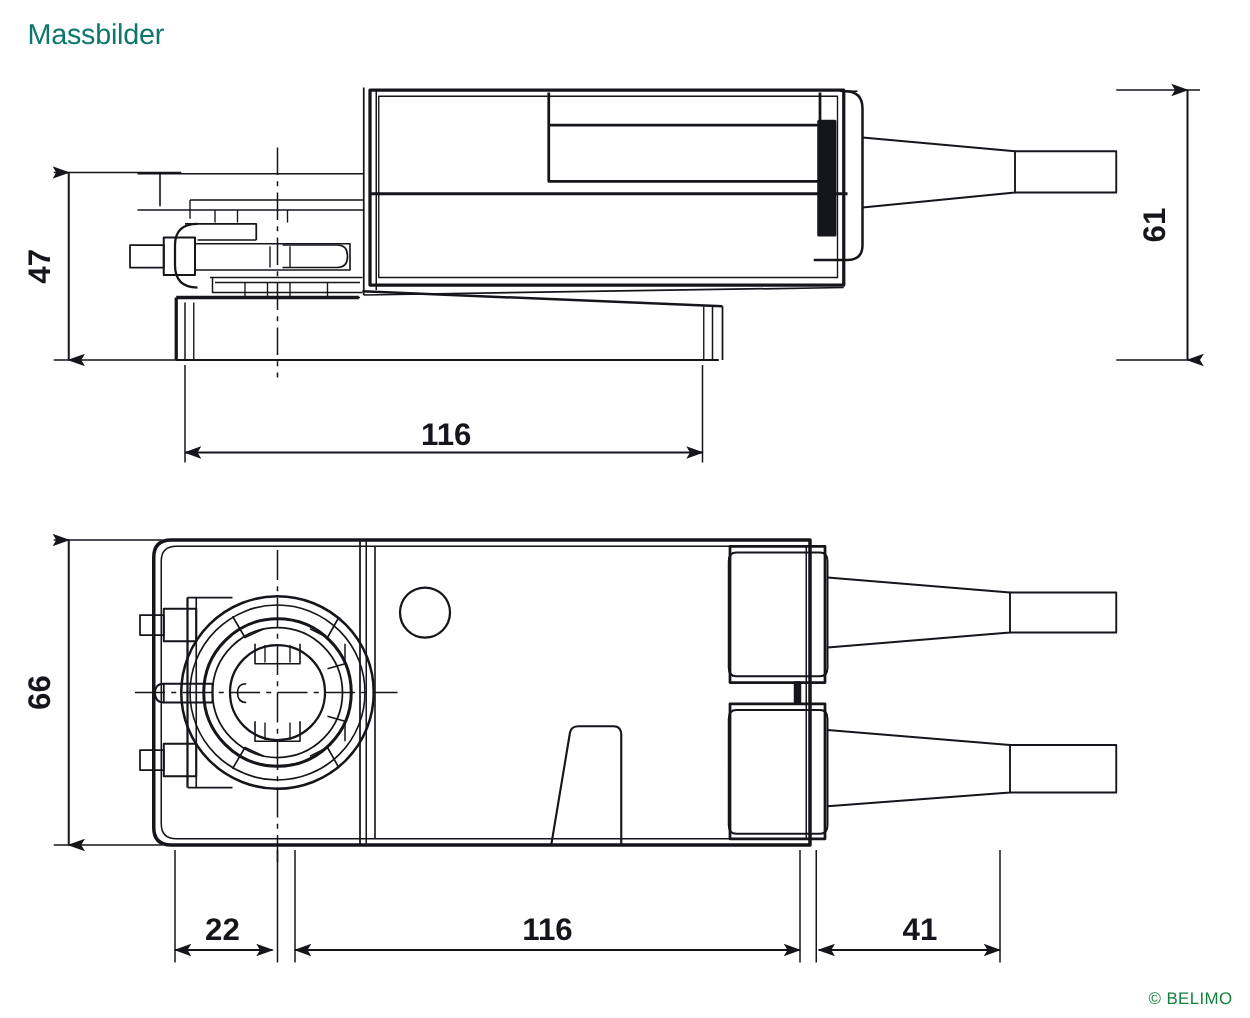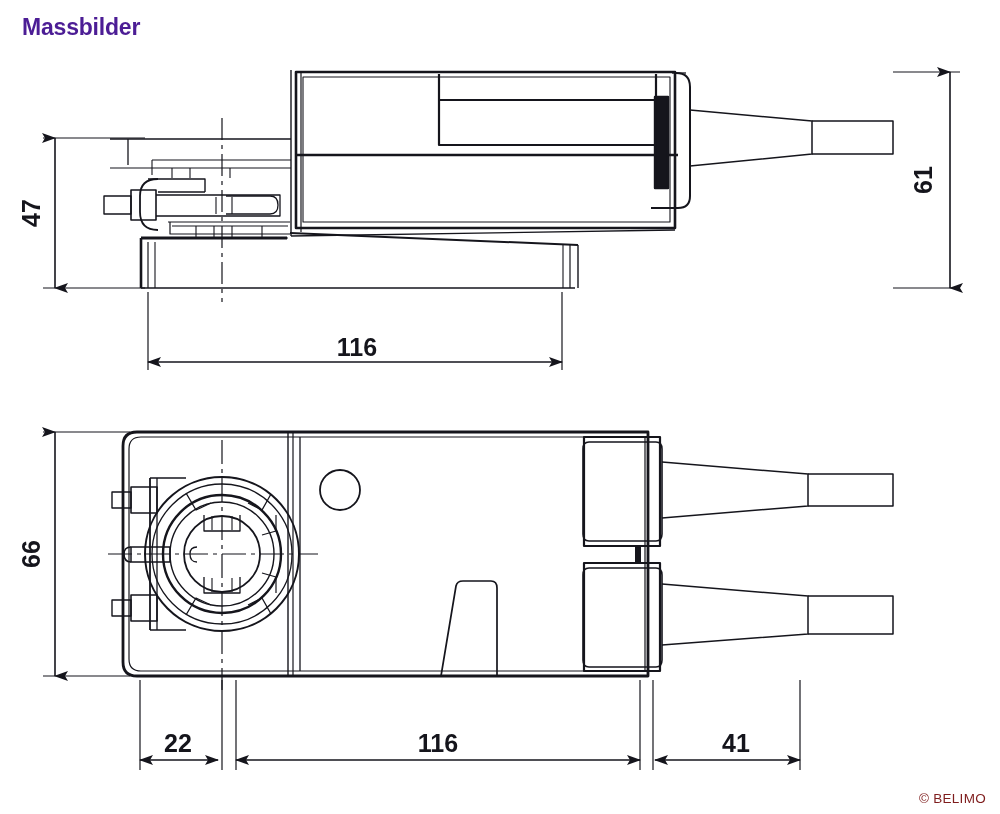--- a/index.html
+++ b/index.html
@@ -19,30 +19,30 @@
     left: 0; top: 0;
     width: 1000px;
     height: 814px;
     background: #ffffff;
   }
   #title {
     position: absolute;
     left: 22px;
     top: 14px;
     font-size: 23px;
-    font-weight: bold;
-    color: #4c1d95;
+    font-weight: normal;
+    color: #0f766e;
     letter-spacing: -0.2px;
   }
   #copyright {
     position: absolute;
     right: 14px;
     bottom: 8px;
     font-size: 13.5px;
-    color: #7f1d1d;
+    color: #15803d;
     letter-spacing: 0.3px;
     font-family: "Liberation Sans", sans-serif;
   }
   #drawing {
     position: absolute;
     left: 0;
     top: 0;
   }
   .dimtext {
     font-family: "Liberation Sans", sans-serif;

